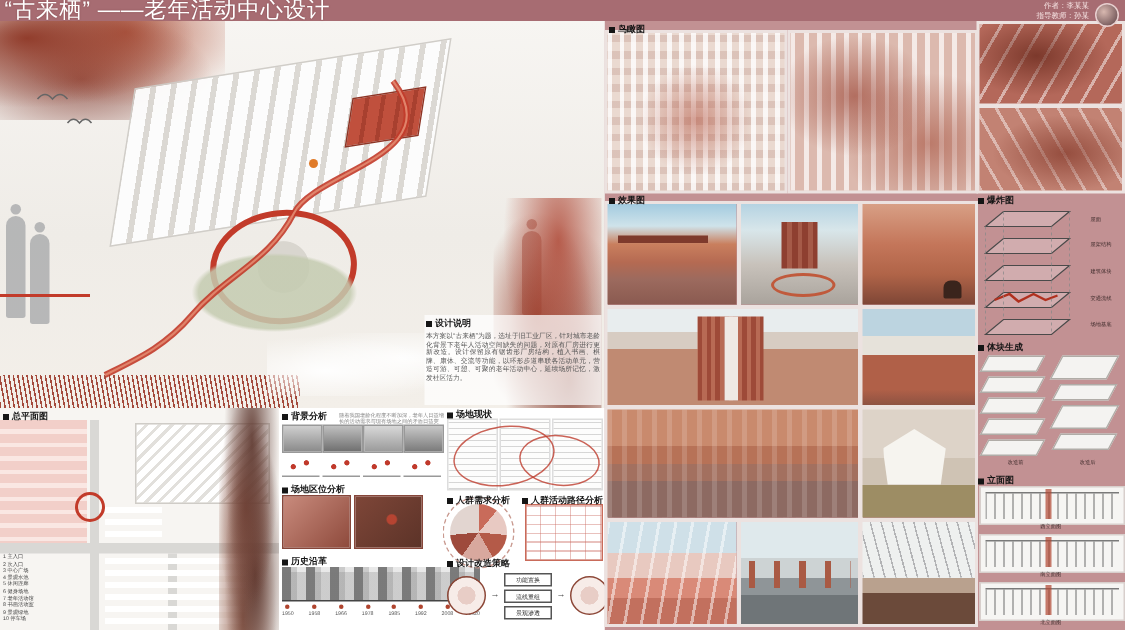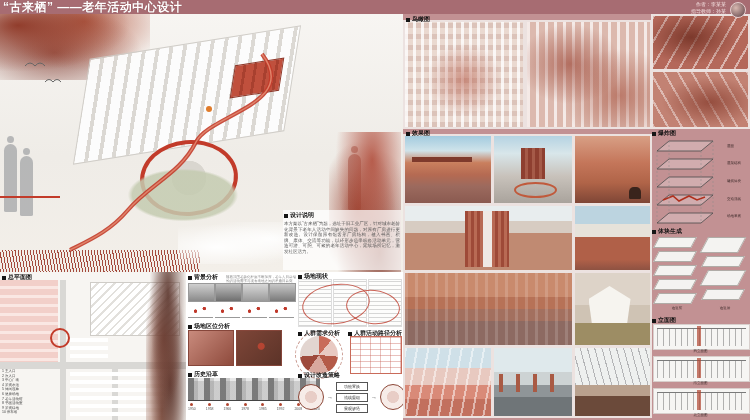--- a/index.html
+++ b/index.html
@@ -1,21 +1,21 @@
 <!DOCTYPE html>
 <html><head>
 <meta charset="utf-8">
 <style>
   html,body{margin:0;padding:0;}
   .poster{position:relative;width:750px;height:420px;background:#fff;overflow:hidden;
           font-family:"Liberation Sans","DejaVu Sans",sans-serif;}
   .abs{position:absolute;}
   
   .banner{left:0;top:0;width:750px;height:14px;background:#a76c72;z-index:30;}
-  .title{left:3px;top:0;line-height:14px;font-size:12px;font-weight:bold;color:#fff;
+  .title{left:3px;top:0;line-height:14px;font-size:15px;font-weight:normal;color:#fff;
          letter-spacing:.5px;text-shadow:0 0 1px #7d4147;white-space:nowrap;z-index:31;}
   .credits{right:24px;top:1px;text-align:right;font-size:5px;line-height:7px;color:#f3dede;z-index:32;}
   .avatar{right:4px;top:2px;width:14px;height:14px;border-radius:50%;
           background:radial-gradient(circle at 35% 35%,#d8b8b0,#5a3f44);border:1px solid #e7cfcf;z-index:32;}
   
   .lbl{display:flex;align-items:center;gap:2px;font-size:6px;font-weight:bold;color:#141414;
        white-space:nowrap;z-index:6;}
   .bullet{width:4px;height:4px;background:#151515;flex:none;}
   
   .main-render{left:0;top:14px;width:403px;height:258px;

